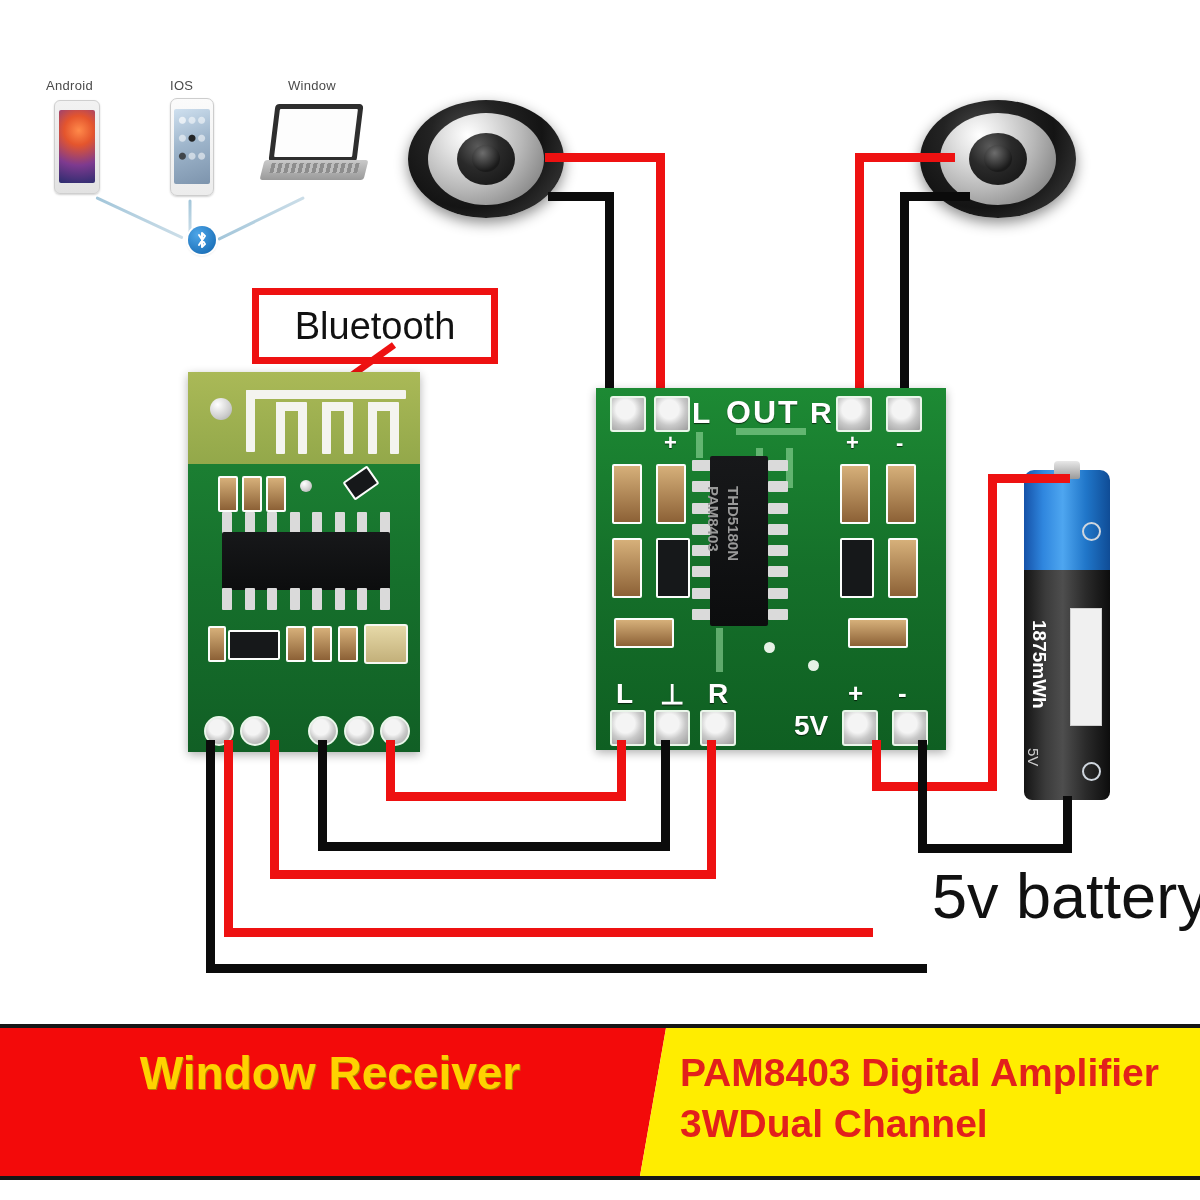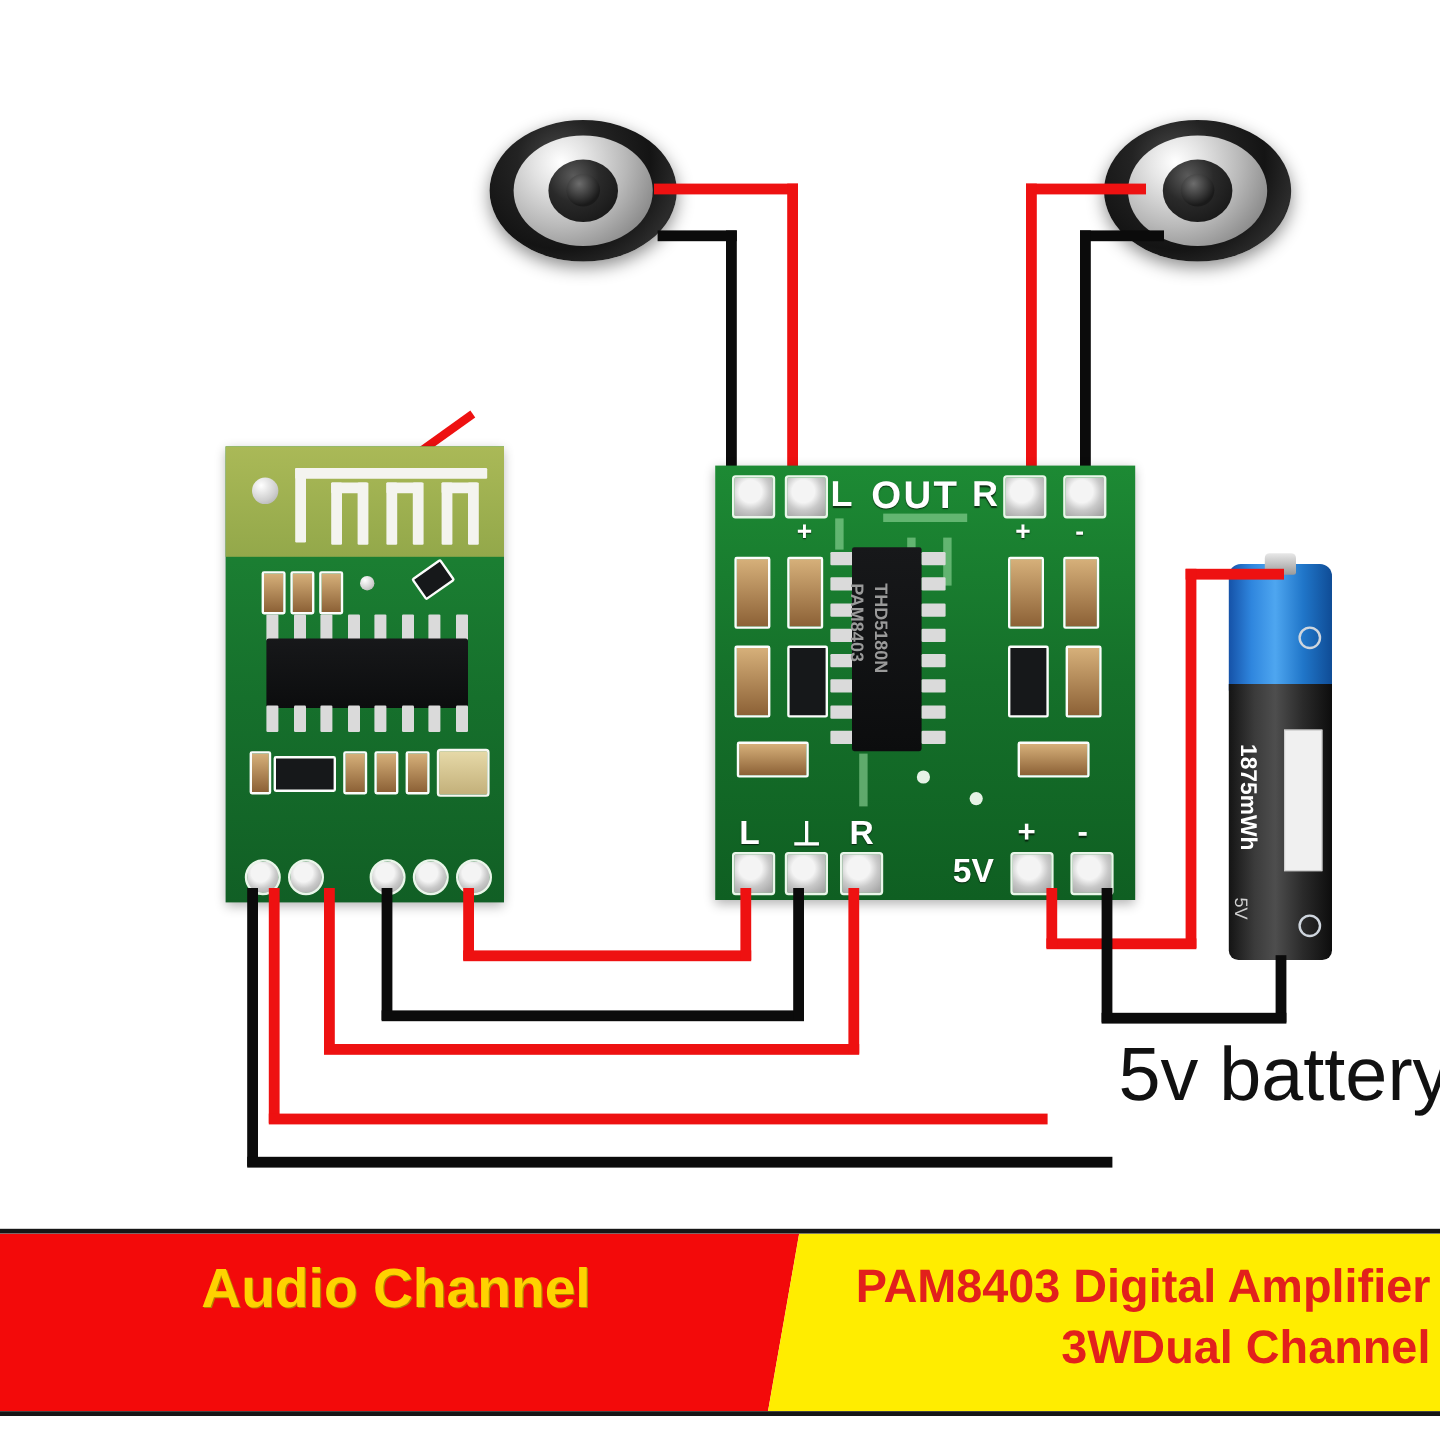--- a/index.html
+++ b/index.html
@@ -134,29 +134,59 @@
   
   #banner{left:0;top:1024px;width:1200px;height:148px;
      border-top:4px solid #161616;border-bottom:4px solid #161616;overflow:hidden;}
   #banner .red-half{position:absolute;left:0;top:0;width:690px;height:148px;
      background:#f30a0a;clip-path:polygon(0 0,666px 0,640px 148px,0 148px);}
   #banner .yellow-half{position:absolute;left:0;top:0;width:1200px;height:148px;
      background:#ffed00;clip-path:polygon(666px 0,1200px 0,1200px 148px,640px 148px);}
   #banner .left-text{position:absolute;left:0;top:16px;width:660px;text-align:center;
      color:#ffd200;font-size:46px;line-height:1.28;font-weight:bold;
      text-shadow:1px 1px 0 #b38400;}
-  #banner .right-text{position:absolute;left:680px;top:20px;width:512px;text-align:right;
+  #banner .right-text{position:absolute;left:680px;top:20px;width:512px;text-align:left;
      color:#e2201c;font-size:39px;line-height:1.3;font-weight:bold;}
 </style>
 </head>
 <body>
 
 <div class="stage">
 
 
+  <div class="abs" id="device-cluster">
+    <div class="dev-label" style="left:28px;top:0;">Android</div>
+    <div class="dev-label" style="left:152px;top:0;">IOS</div>
+    <div class="dev-label" style="left:270px;top:0;">Window</div>
+
+    <div class="phone-android">
+        <div class="scr"></div>
+      </div>
+    <div class="phone-ios">
+        <div class="scr"></div>
+      </div>
+    <div class="laptop">
+      <div class="lid">
+          <i></i>
+        </div>
+      <div class="base">
+          <i></i>
+        </div>
+    </div>
+
+    <div class="ray" style="left:78px;top:118px;width:96px;transform:rotate(25deg);"></div>
+    <div class="ray" style="left:172px;top:120px;width:34px;transform:rotate(90deg);"></div>
+    <div class="ray" style="left:200px;top:160px;width:96px;transform:rotate(-26deg);"></div>
+
+    <div class="bt-badge">
+      <svg width="14" height="20" viewBox="0 0 14 20">
+        <path d="M4 5 L10 14 L7 17 L7 3 L10 6 L4 15" fill="none" stroke="#ffffff" stroke-width="2" stroke-linecap="round" stroke-linejoin="round"></path>
+      </svg>
+    </div>
+  </div>
 
   <div class="speaker" style="left:408px;top:100px;width:156px;height:118px;">
     <div class="cone" style="left:20px;top:13px;width:116px;height:92px;"></div>
     <div class="dust" style="left:49px;top:33px;width:58px;height:52px;"></div>
     <div class="dome" style="left:64px;top:45px;width:28px;height:27px;"></div>
   </div>
   <div class="speaker" style="left:920px;top:100px;width:156px;height:118px;">
     <div class="cone" style="left:20px;top:13px;width:116px;height:92px;"></div>
     <div class="dust" style="left:49px;top:33px;width:58px;height:52px;"></div>
     <div class="dome" style="left:64px;top:45px;width:28px;height:27px;"></div>
@@ -165,20 +195,23 @@
   <div class="w red" style="left:545px;top:153px;width:120px;height:9px;"></div>
   <div class="w red" style="left:656px;top:153px;width:9px;height:255px;"></div>
   <div class="w blk" style="left:548px;top:192px;width:66px;height:9px;"></div>
   <div class="w blk" style="left:605px;top:192px;width:9px;height:216px;"></div>
 
   <div class="w red" style="left:855px;top:153px;width:100px;height:9px;"></div>
   <div class="w red" style="left:855px;top:153px;width:9px;height:255px;"></div>
   <div class="w blk" style="left:900px;top:192px;width:70px;height:9px;"></div>
   <div class="w blk" style="left:900px;top:192px;width:9px;height:216px;"></div>
 
+  <div class="abs" id="bluetooth-callout">
+    <div class="t">Bluetooth</div>
+  </div>
   <svg class="abs" style="left:270px;top:340px;width:150px;height:90px;">
     <line x1="124" y1="5" x2="22" y2="78" stroke="#ee1111" stroke-width="7"></line>
   </svg>
 
   <div class="pcb" id="bt-module">
     <div class="topstrip"></div>
     <div class="viahole" style="left:22px;top:26px;"></div>
 
     <div class="ant" style="left:58px;top:18px;width:160px;height:9px;"></div>
     <div class="ant" style="left:58px;top:18px;width:9px;height:62px;"></div>
@@ -348,21 +381,21 @@
 
   <div class="w blk" style="left:206px;top:740px;width:9px;height:232px;"></div>
   <div class="w blk" style="left:206px;top:964px;width:721px;height:9px;"></div>
 
   <div class="abs" id="battery-label">5v battery</div>
 
   <div class="abs" id="banner">
     <div class="red-half"></div>
     <div class="yellow-half"></div>
     <div class="left-text">
-      <div>Audio Channel</div>
+      <div>Window Receiver</div>
     </div>
     <div class="right-text">
       <div>PAM8403 Digital Amplifier</div>
       <div>3WDual Channel</div>
     </div>
   </div>
 
 </div>
 
 </body></html>

